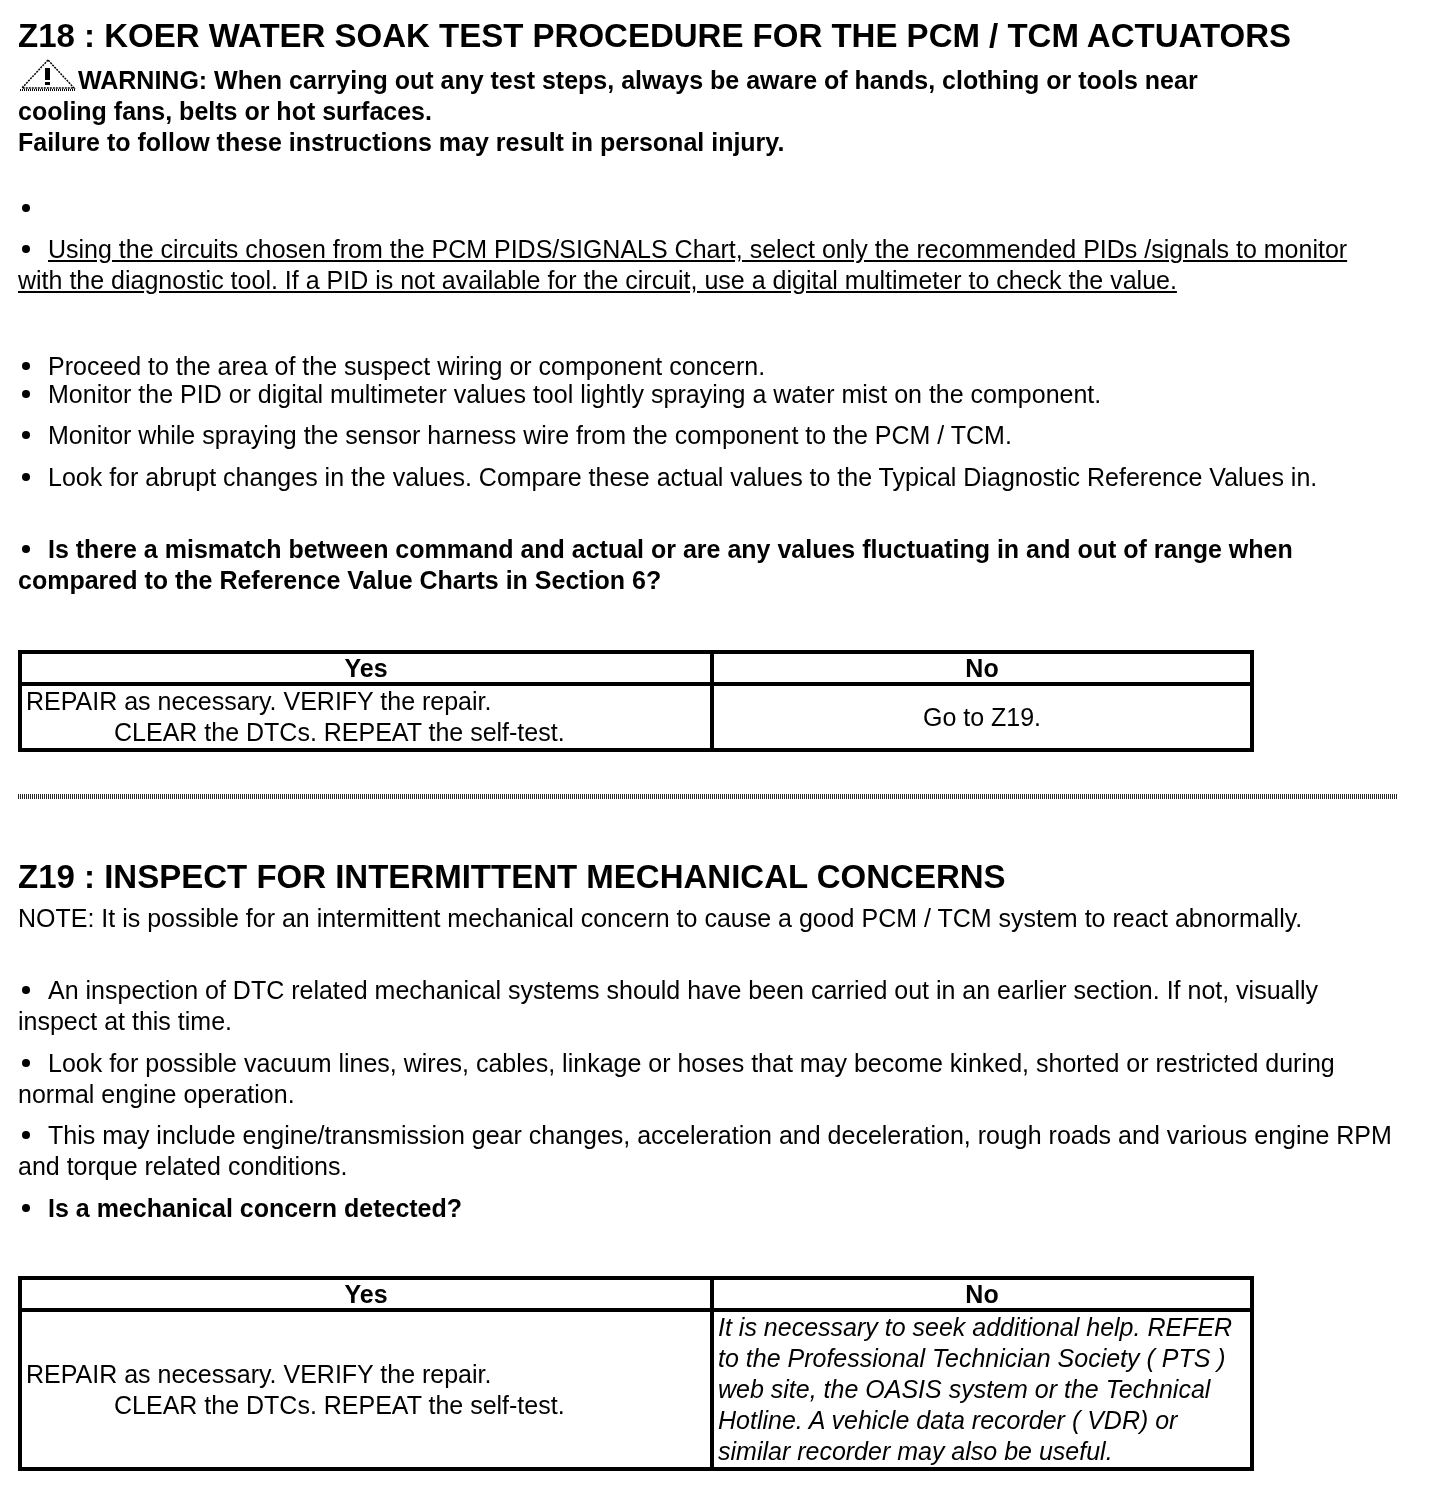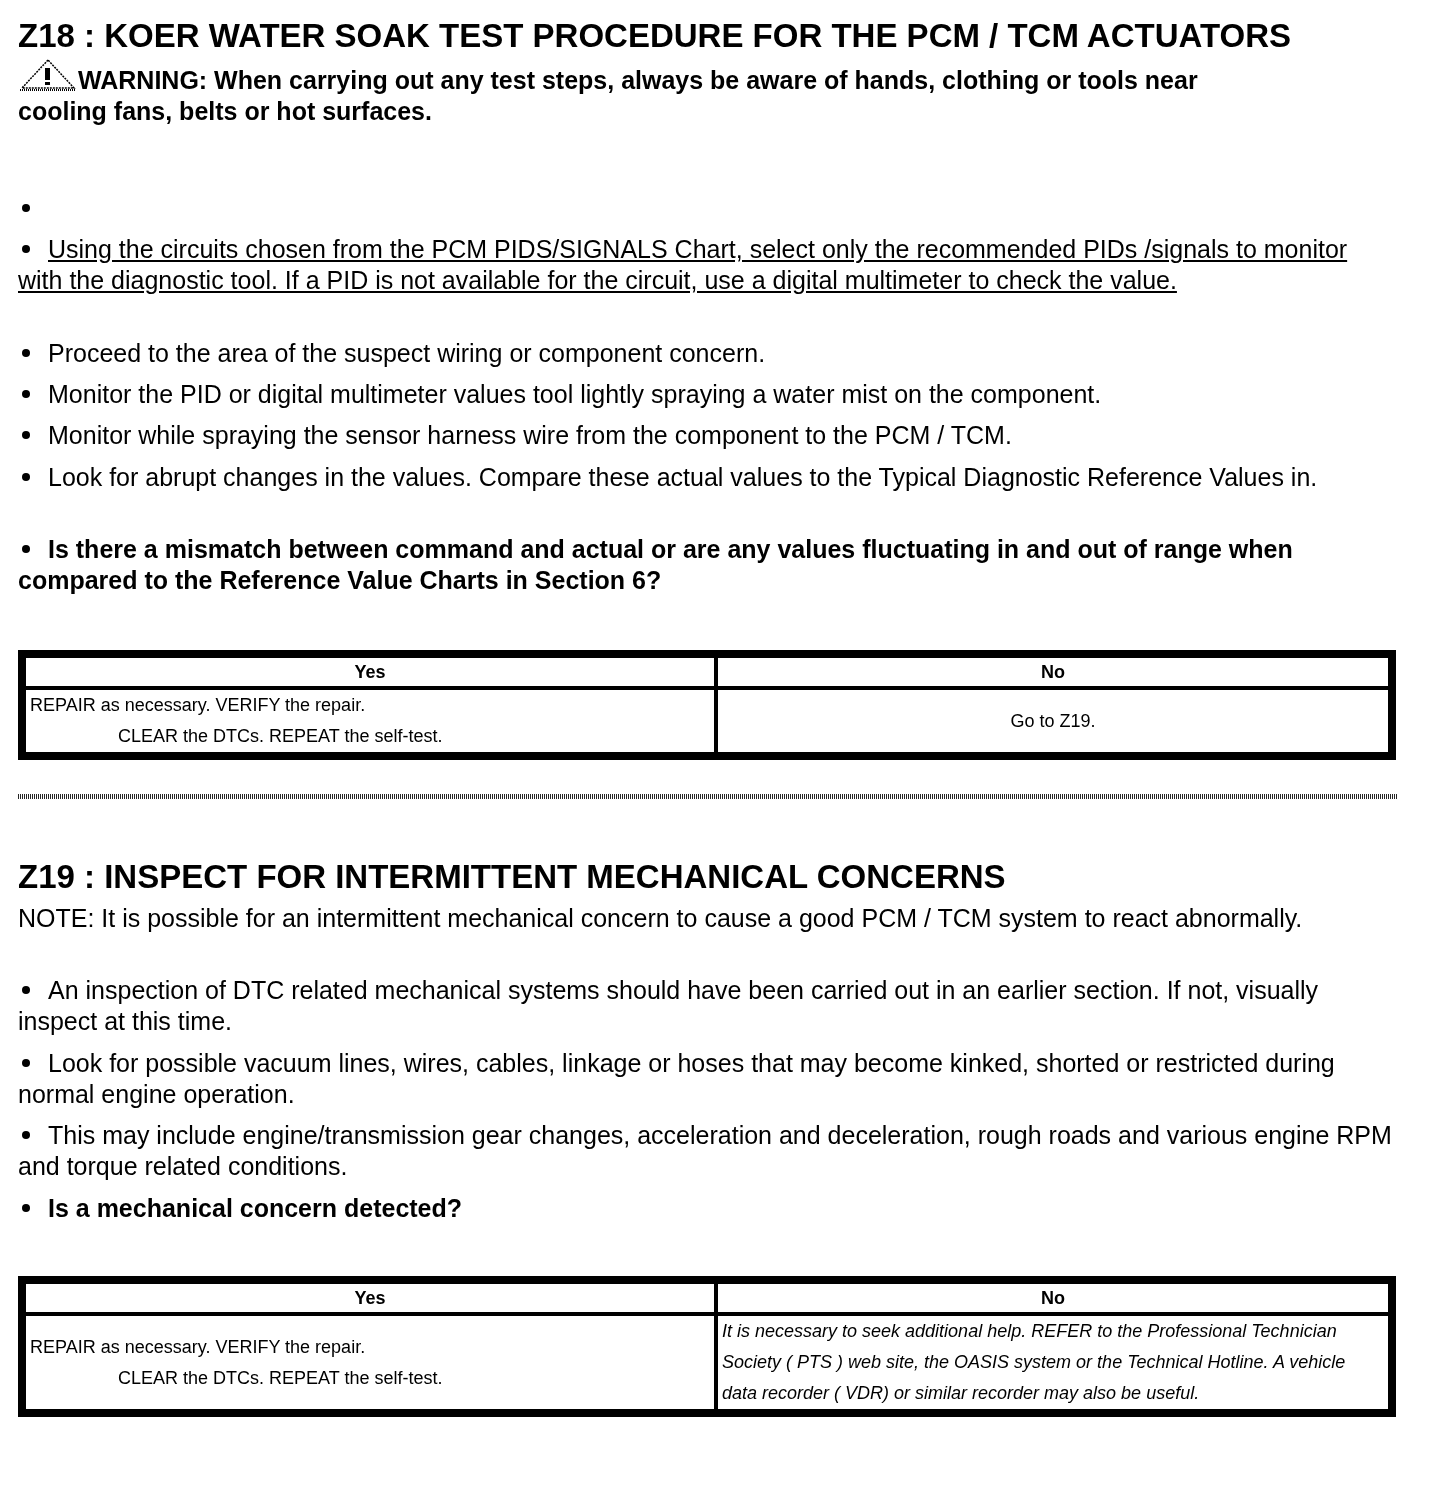--- a/index.html
+++ b/index.html
@@ -53,24 +53,24 @@
       display: inline-block;
       width: 60px;
       height: 34px;
       vertical-align: bottom;
       position: relative;
       top: -4px;
     }
     .decision-table {
       position: absolute;
       left: 0;
-      width: 1378px;
+      width: 1236px;
       border-collapse: collapse;
-      border: 8px solid #000000;
-      font-size: 18px;
+      border: 4px solid #000000;
+      font-size: 25px;
       line-height: 31px;
     }
     .decision-table th, .decision-table td {
       border: 4px solid #000;
       padding: 0 4px;
     }
     .decision-table th {
       font-weight: bold;
       text-align: center;
       height: 28px;
@@ -114,29 +114,30 @@
   <div class="para bold" style="top:62px;">
     <span class="warning-icon">
       <svg width="60" height="34" viewBox="0 0 60 34">
         <polygon points="30,2 4,30 56,30" fill="none" stroke="#000" stroke-width="1.5" stroke-dasharray="2,1"></polygon>
         <rect x="27" y="10" width="5" height="12" fill="#000"></rect>
         <rect x="27" y="24" width="5" height="3" fill="#000"></rect>
         <line x1="2" y1="32" x2="58" y2="32" stroke="#000" stroke-width="2" stroke-dasharray="1,1"></line>
       </svg>
     </span><span>WARNING: When carrying out any test steps, always be aware of hands, clothing or tools near</span><br>
     <span>cooling fans, belts or hot surfaces.</span><br>
+    <span>Failure to follow these instructions may result in personal injury.</span>
   </div>
 
   <div class="para" style="top:193px;">
     <span class="bullet"></span>
   </div>
   <div class="para" style="top:234px;text-decoration:underline;">
     <span class="bullet"></span><span>Using the circuits chosen from the PCM PIDS/SIGNALS Chart, select only the recommended PIDs /signals to monitor with the diagnostic tool. If a PID is not available for the circuit, use a digital multimeter to check the value.</span>
   </div>
-  <div class="para" style="top:338px;">
+  <div class="para" style="top:351px;">
     <span class="bullet"></span><span>Proceed to the area of the suspect wiring or component concern.</span>
   </div>
   <div class="para" style="top:379px;">
     <span class="bullet"></span><span>Monitor the PID or digital multimeter values tool lightly spraying a water mist on the component.</span>
   </div>
   <div class="para" style="top:420px;">
     <span class="bullet"></span><span>Monitor while spraying the sensor harness wire from the component to the PCM / TCM.</span>
   </div>
   <div class="para" style="top:462px;">
     <span class="bullet"></span><span>Look for abrupt changes in the values. Compare these actual values to the Typical Diagnostic Reference Values in.</span>

